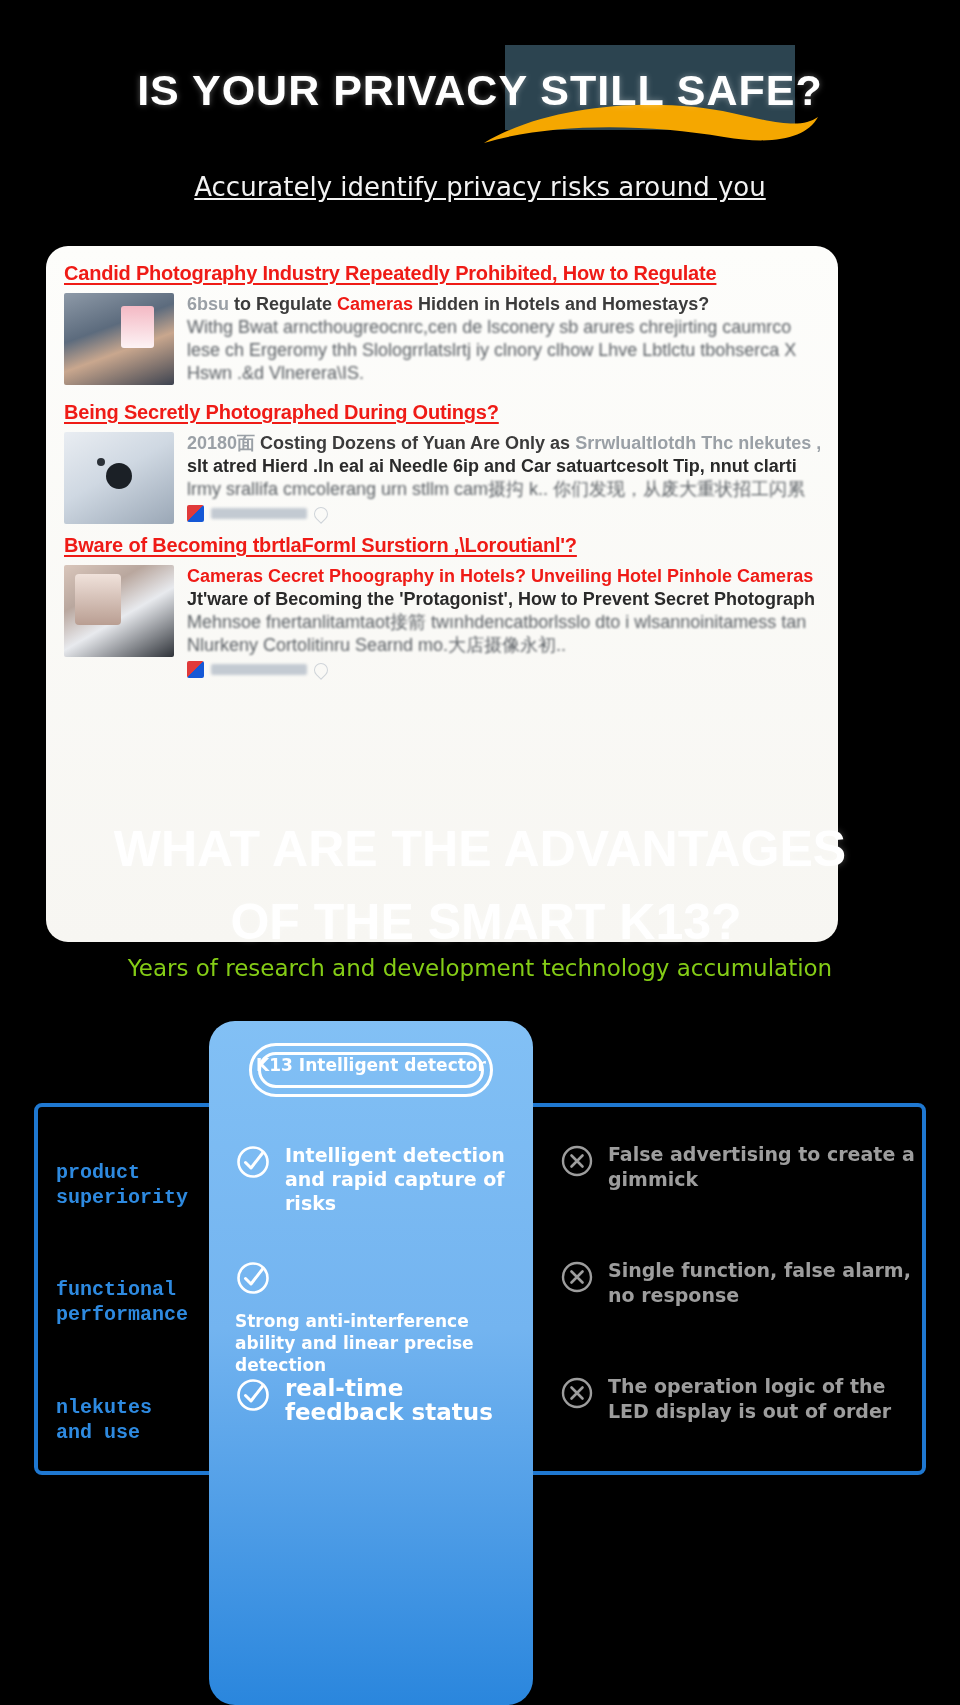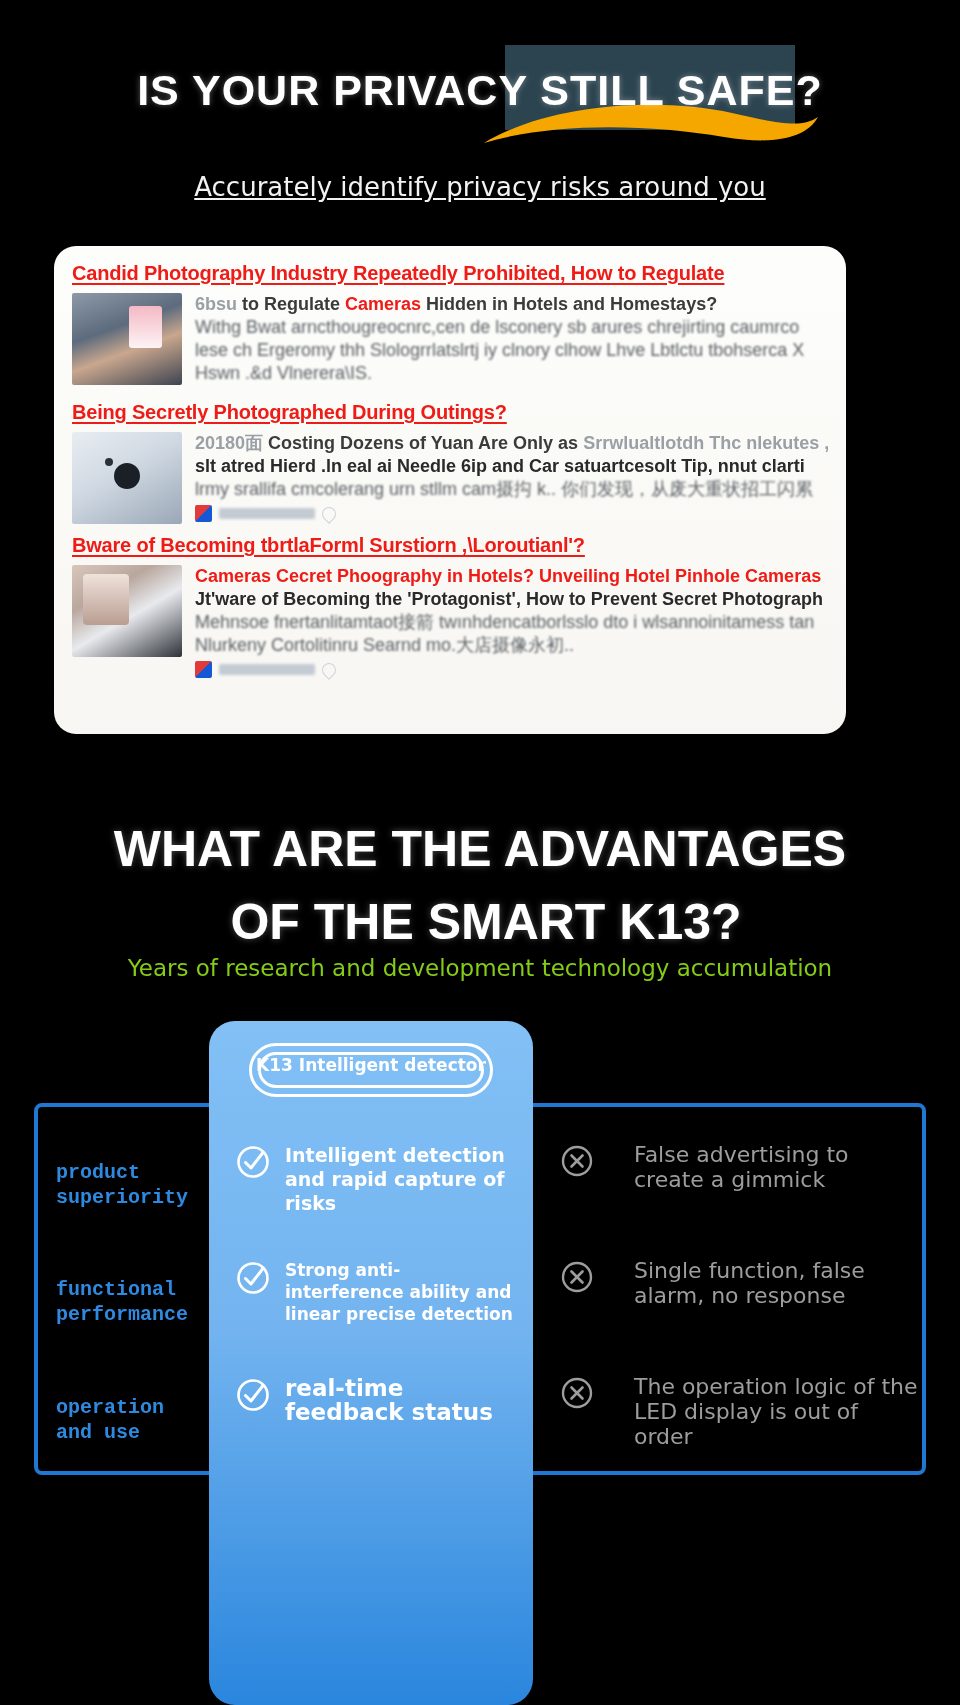--- a/index.html
+++ b/index.html
@@ -25,21 +25,21 @@
   }
   .hero-sub {
     position:absolute; top:172px; left:0; width:960px; text-align:center;
     font-size:26px; font-weight:400; color:#f2f2f2;
     font-family:"DejaVu Sans", sans-serif;
     text-decoration:underline;
   }
 
   
   .news-card {
-    position:absolute; left:54px; top:246px; width:792px; height:488px;
+    position:absolute; left:46px; top:246px; width:792px; height:696px;
     background:linear-gradient(180deg,#fdfdfb 0%,#f7f6f2 100%);
     border-radius:22px; overflow:hidden; padding:14px 18px 0 18px;
   }
   .article { position:relative; margin-bottom:6px; }
   .art-head {
     color:#ef1b16; font-weight:bold; font-size:20px; line-height:26px;
     text-decoration:underline; text-underline-offset:3px;
     white-space:nowrap; font-family:"Liberation Sans", sans-serif;
     letter-spacing:-.2px;
   }
@@ -100,23 +100,22 @@
   #lf2 { position:absolute; top:117px; }
   #lf3 { position:absolute; top:235px; }
 
   .right-col { position:absolute; left:560px; top:1142px; width:360px; }
   .right-item { position:absolute; display:flex; gap:14px; align-items:flex-start; }
   #rt1 { top:0; }
   #rt2 { top:116px; }
   #rt3 { top:232px; }
   .xicon { flex:0 0 34px; width:34px; height:34px; margin-top:2px; }
   .right-text {
-    color:#9d9d9d; font-size:22px; font-weight:normal; line-height:25px;
+    color:#9d9d9d; font-size:19px; font-weight:bold; line-height:25px;
     font-family:"DejaVu Sans", sans-serif;
-    margin-left:26px;
   }
 
   
   .blue-card {
     position:absolute; left:209px; top:1021px; width:324px; height:684px;
     background:linear-gradient(180deg,#82c0f5 0%,#73b4f0 45%,#2a86dd 100%);
     border-radius:26px;
   }
   .pill-outer {
     position:absolute; left:40px; top:22px; width:244px; height:54px;
@@ -124,21 +123,21 @@
   }
   .pill-inner {
     position:absolute; left:6px; top:6px; right:6px; bottom:6px;
     border:3px solid #ffffff; border-radius:21px;
     display:flex; align-items:flex-start; justify-content:center;
   }
   .pill-text { font-size:17px; font-weight:bold; color:#fff; white-space:nowrap;
                font-family:"DejaVu Sans", sans-serif; }
   .blue-item { position:absolute; left:26px; width:278px; display:flex; gap:14px; align-items:flex-start; }
   #bi1 { top:122px; }
-  #bi2 { top:238px; }
+  #bi2 { top:238px;flex-direction:column; }
   #bi3 { top:355px; }
   .cicon { flex:0 0 36px; width:36px; height:36px; margin-top:1px; }
   .blue-text { color:#fff; font-weight:bold; line-height:23px;
                font-family:"DejaVu Sans", sans-serif; }
   #bt1 { font-size:19px; line-height:24px; }
   #bt2 { font-size:17px; line-height:22px; }
   #bt3 { font-size:23px; line-height:24px; }
 </style>
 </head>
 <body>
@@ -211,21 +210,21 @@
 <div class="sec-title" id="secL2">OF THE SMART K13?</div>
 <div class="sec-sub">Years of research and development technology accumulation</div>
 
 <div class="compare-box"></div>
 
 <div class="left-col">
   <div class="left-item" id="lf1" style="white-space:pre-line">product
 superiority</div>
   <div class="left-item" id="lf2" style="white-space:pre-line">functional
 performance</div>
-  <div class="left-item" id="lf3" style="white-space:pre-line">operation
+  <div class="left-item" id="lf3" style="white-space:pre-line">nlekutes
 and use</div>
 </div>
 
 <div class="right-col">
   <div class="right-item" id="rt1">
     <svg class="xicon" viewBox="0 0 34 34">
       <circle cx="17" cy="17" r="14" fill="none" stroke="#9d9d9d" stroke-width="2.4"></circle>
       <path d="M11.5 11.5 L22.5 22.5 M22.5 11.5 L11.5 22.5" stroke="#9d9d9d" stroke-width="2.6" stroke-linecap="round"></path>
     </svg>
     <div class="right-text">False advertising to create a gimmick</div>

